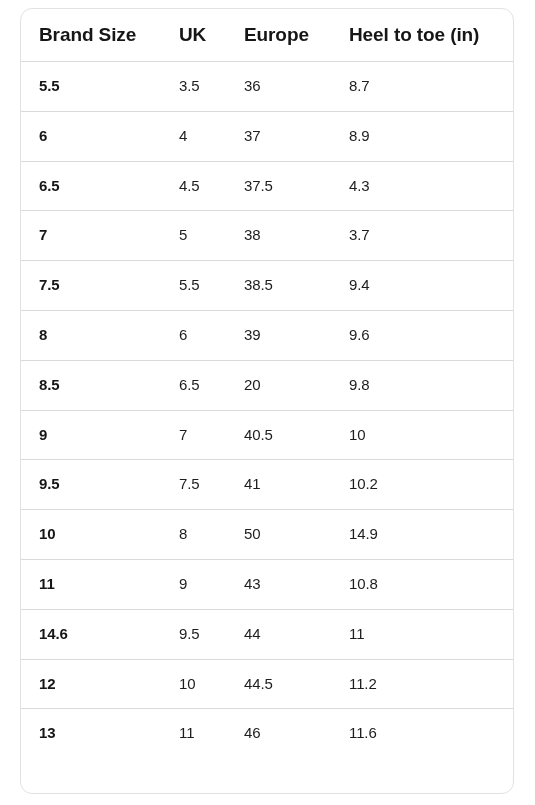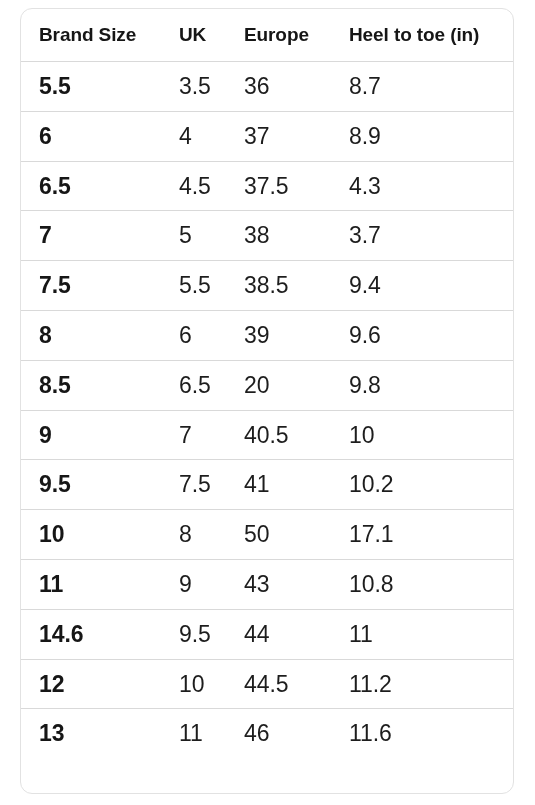--- a/index.html
+++ b/index.html
@@ -49,21 +49,21 @@
     height: 52px;
     line-height: 52px;
     vertical-align: middle;
     border-bottom: 1px solid #d9d9d9;
     white-space: nowrap;
     letter-spacing: -0.1px;
   }
 
   tbody td {
     text-align: left;
-    font-size: 23px;
+    font-size: 15px;
     color: #1d1d1d;
     padding: 0 0 0 18px;
     height: 48.8px;
     line-height: 48.8px;
     vertical-align: middle;
     border-bottom: 1px solid #d9d9d9;
     white-space: nowrap;
     font-weight: normal;
     letter-spacing: -0.1px;
   }
@@ -148,21 +148,21 @@
         <tr>
           <td class="brand-col">9.5</td>
           <td>7.5</td>
           <td>41</td>
           <td>10.2</td>
         </tr>
         <tr>
           <td class="brand-col">10</td>
           <td>8</td>
           <td>50</td>
-          <td>17.1</td>
+          <td>14.9</td>
         </tr>
         <tr>
           <td class="brand-col">11</td>
           <td>9</td>
           <td>43</td>
           <td>10.8</td>
         </tr>
         <tr>
           <td class="brand-col">14.6</td>
           <td>9.5</td>

